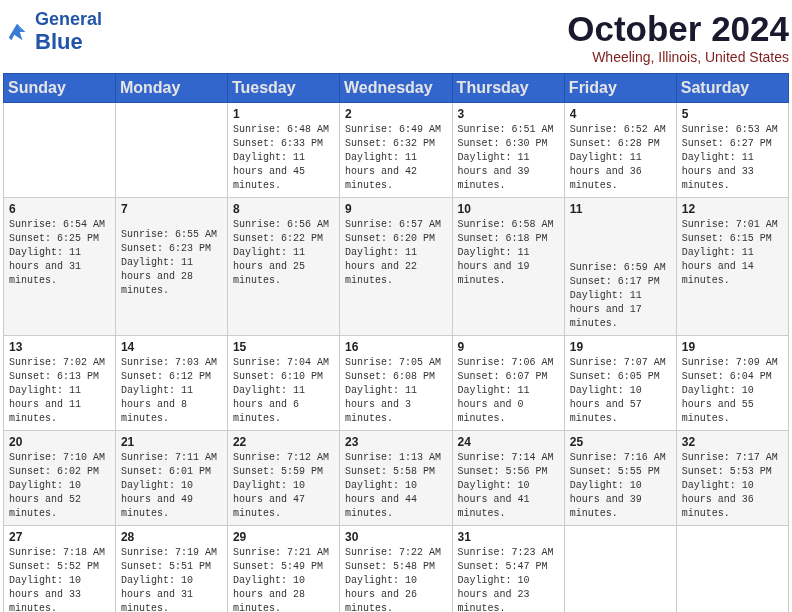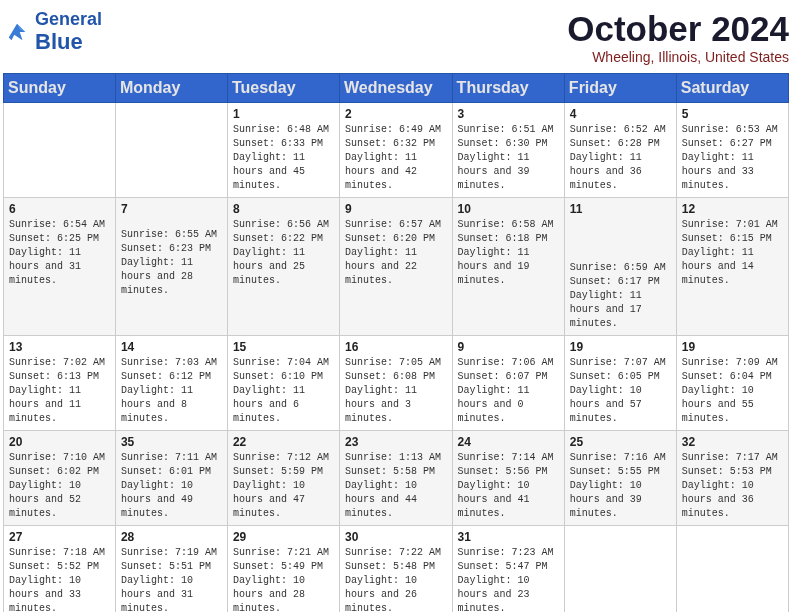--- a/index.html
+++ b/index.html
@@ -244,21 +244,21 @@
           </td>
         </tr>
         <tr>
           <td>
             <span class="day-num">20</span>
             <div class="day-info" style="white-space: pre-line;">Sunrise: 7:10 AM
 Sunset: 6:02 PM
 Daylight: 10 hours and 52 minutes.</div>
           </td>
           <td>
-            <span class="day-num">35</span>
+            <span class="day-num">21</span>
             <div class="day-info" style="white-space: pre-line;">Sunrise: 7:11 AM
 Sunset: 6:01 PM
 Daylight: 10 hours and 49 minutes.</div>
           </td>
           <td>
             <span class="day-num">22</span>
             <div class="day-info" style="white-space: pre-line;">Sunrise: 7:12 AM
 Sunset: 5:59 PM
 Daylight: 10 hours and 47 minutes.</div>
           </td>

